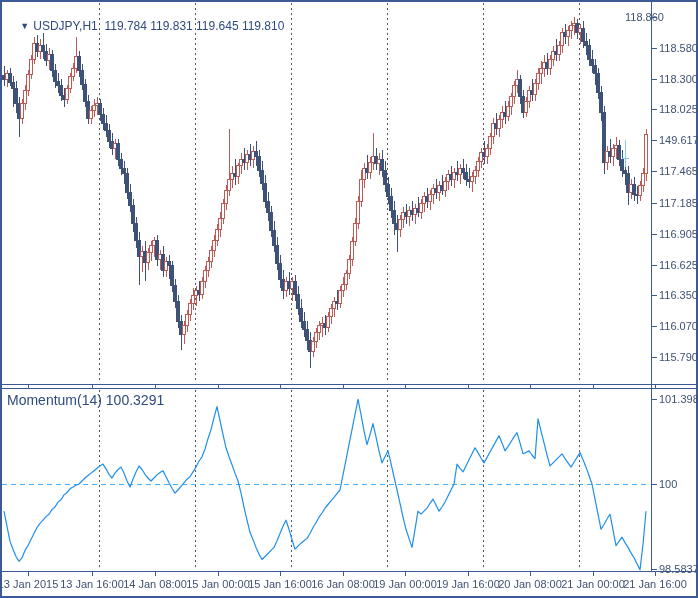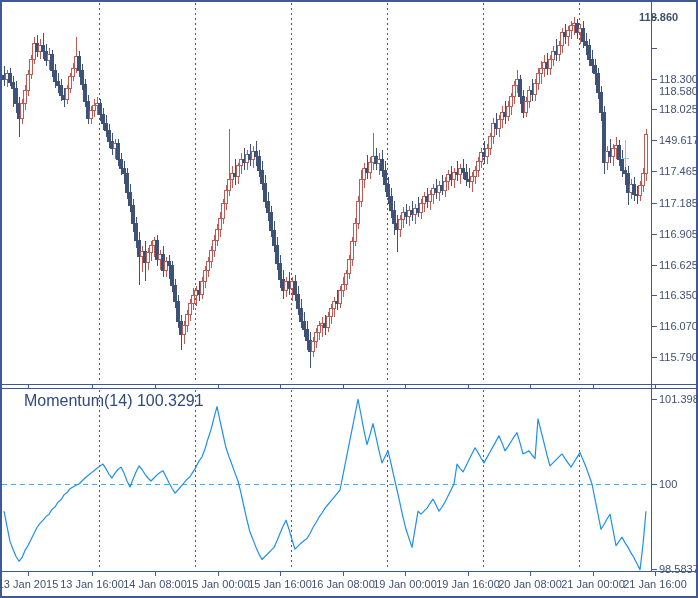--- a/index.html
+++ b/index.html
@@ -7,39 +7,42 @@
     position:relative;width:698px;height:598px;background:#ffffff;
     font-family:"Liberation Sans",sans-serif;overflow:hidden;
   }
   .window svg{position:absolute;left:0;top:0;}
   .chart-title{
     position:absolute;left:7px;top:5px;font-size:12px;color:#2e4a7e;
     white-space:pre;z-index:5;
   }
   .chart-title .dd{font-size:9px;margin-right:4px;position:relative;top:-1px;cursor:pointer;}
   .ind-title{
-    position:absolute;left:24px;top:392px;font-size:16px;color:#2e4a7e;z-index:5;white-space:pre;
+    position:absolute;left:7px;top:392px;font-size:14px;color:#2e4a7e;z-index:5;white-space:pre;
   }
   .copyright{
     position:absolute;left:7px;top:556px;font-size:11px;color:#8a8a8a;z-index:5;white-space:pre;
   }
   .axis-label{
     position:absolute;font-size:11px;color:#3f5172;z-index:5;white-space:nowrap;
   }
   .time-label{
     position:absolute;font-size:11px;color:#3f5172;z-index:5;
     width:84px;text-align:center;top:578px;white-space:nowrap;
   }
   .hit{position:absolute;z-index:6;background:transparent;}
 </style>
 </head>
 <body>
 
 <div class="window">
 
+  <div class="chart-title">
+    <span class="dd">▼</span><span>USDJPY,H1</span><span>  </span><span>119.784 119.831 119.645 119.810</span>
+  </div>
 
   <div class="ind-title">Momentum(14) 100.3291</div>
 
 
   <svg id="chart-svg" width="698" height="598" viewBox="0 0 698 598">
       <g stroke="#55555f" stroke-width="1" stroke-dasharray="2,3" shape-rendering="crispEdges">
         <line x1="99.5" y1="3" x2="99.5" y2="383"></line>
         <line x1="99.5" y1="390" x2="99.5" y2="570"></line>
         <line x1="195.5" y1="3" x2="195.5" y2="383"></line>
         <line x1="195.5" y1="390" x2="195.5" y2="570"></line>
@@ -536,22 +539,22 @@
         <line x1="655.5" y1="384.5" x2="655.5" y2="388.5"></line>
         <line x1="655.5" y1="571.5" x2="655.5" y2="576"></line>
       </g>
     </svg>
 
   <div class="hit" style="left:0;top:2px;width:650px;height:382px;"></div>
   <div class="hit" style="left:0;top:389px;width:650px;height:182px;"></div>
   <div class="hit" style="left:651px;top:2px;width:47px;height:569px;"></div>
   <div class="hit" style="left:0;top:572px;width:698px;height:26px;"></div>
 
-<span class="axis-label" style="left: 639px; top: 10.5px; font-weight: bold;">118.860</span>
-    <span class="axis-label" style="left: 659px; top: 41.5996px; margin-top: 43px;">118.580</span>
+<span class="axis-label" style="left: 625px; top: 10.5px;">118.860</span>
+    <span class="axis-label" style="left: 659px; top: 41.5996px;">118.580</span>
     <span class="axis-label" style="left: 659px; top: 72.6992px;">118.300</span>
     <span class="axis-label" style="left: 659px; top: 103.243px;">118.025</span>
     <span class="axis-label" style="left: 659px; top: 134.343px;">149.617</span>
     <span class="axis-label" style="left: 659px; top: 165.443px;">117.465</span>
     <span class="axis-label" style="left: 659px; top: 196.542px;">117.185</span>
     <span class="axis-label" style="left: 659px; top: 227.642px;">116.905</span>
     <span class="axis-label" style="left: 659px; top: 258.741px;">116.625</span>
     <span class="axis-label" style="left: 659px; top: 289.286px;">116.350</span>
     <span class="axis-label" style="left: 659px; top: 320.385px;">116.070</span>
     <span class="axis-label" style="left: 659px; top: 351.485px;">115.790</span>

